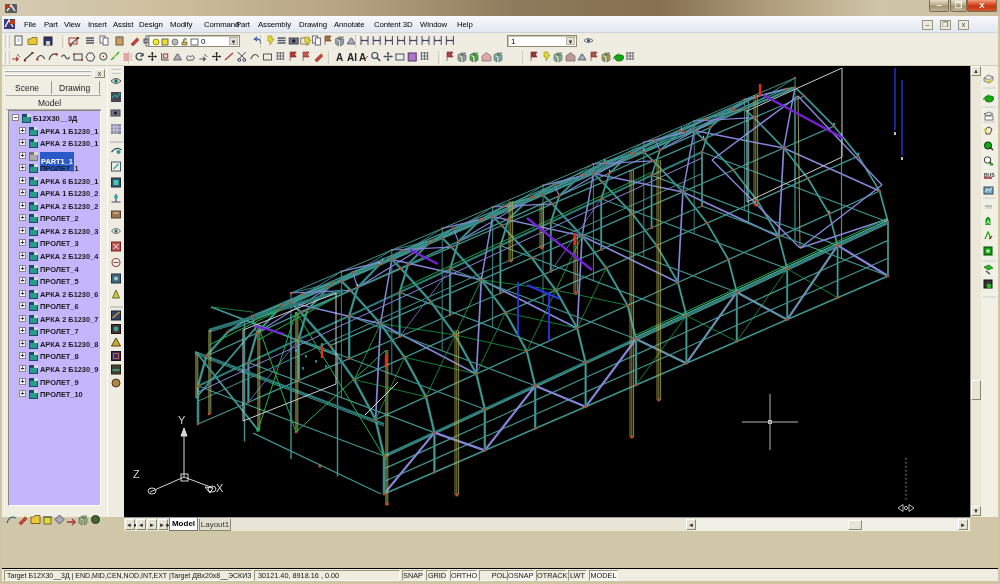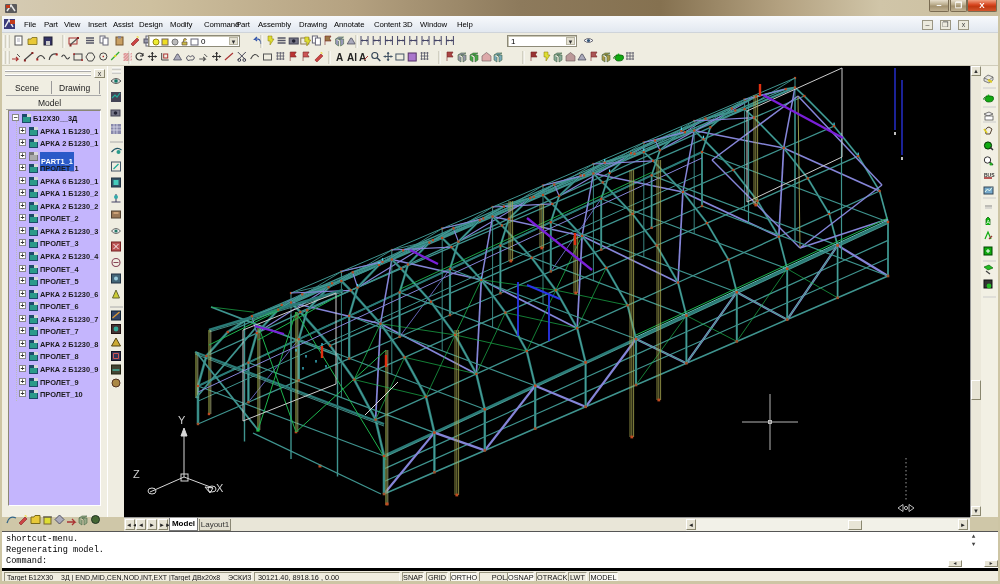--- a/index.html
+++ b/index.html
@@ -35,21 +35,21 @@
 .tbox{position:absolute;width:7px;height:7px;border:1px solid #888;background:#fff;font-size:7px;line-height:5px;text-align:center;color:#333}
 .tico{position:absolute;width:9px;height:9px}
 
 #tabrow{left:124px;top:517px;width:846px;height:14px;background:#e9e6d8;border-top:1px solid #999}
 .navb{position:absolute;top:1px;width:10px;height:11px;background:#e6e3d4;border:1px solid;border-color:#fff #8a876f #8a876f #fff;font-size:6px;line-height:10px;text-align:center;color:#222}
 #mtab{position:absolute;left:45px;top:0;width:29px;height:13px;background:#fff;border:1px solid #777;border-top:none;font-size:8px;font-weight:bold;text-align:center;line-height:12px}
 #ltab{position:absolute;left:75px;top:1px;width:32px;height:12px;background:#e2dfd0;border:1px solid #8a8775;border-top:none;font-size:8px;text-align:center;line-height:11px;color:#333}
 
 #cmd{left:2px;top:531px;width:996px;height:37px;background:#fff;border-top:1px solid #555;font-family:"Liberation Mono",monospace;font-size:8.6px;color:#000}
 
-#status{left:2px;top:568px;width:996px;height:13px;background:#f0ede0;border-top:3px solid #000000}
+#status{left:2px;top:568px;width:996px;height:13px;background:#f0ede0;border-top:1px solid #000000}
 .scell{position:absolute;top:1px;height:11px;border:1px solid;border-color:#98957f #fbfaf4 #fbfaf4 #98957f;font-size:7.3px;line-height:10px;color:#111;text-align:center;white-space:nowrap}
 #bbord{left:0;top:581px;width:1000px;height:3px;background:#cdc5a4}
 .vbord{top:16px;height:568px;width:2px;background:#cdc5a4}
 </style></head>
 <body>
 <div id="win">
  <div class="abs" id="title">
   <svg class="abs" style="left:5px;top:2px" width="13" height="12">
         <rect x="0" y="2" width="12" height="9" rx="1" fill="#5a5a5c"></rect>
         <path d="M2 9 L6 3 L10 9" stroke="#e8e8e8" stroke-width="1.5" fill="none"></path>
@@ -1040,28 +1040,20 @@
   <div class="navb" style="left:12px">◄</div>
   <div class="navb" style="left:23px">►</div>
   <div class="navb" style="left:34px">►►</div>
   <div id="mtab">Model</div>
   <div id="ltab">Layout1</div>
   <div style="position:absolute;left:562px;top:1px;width:284px;height:12px;background:#f2f1e8"></div>
   <div class="navb" style="left:562px;top:1px">◄</div>
   <div class="sbtn" style="left:724px;top:2px;width:14px;height:10px"></div>
   <div class="navb" style="left:834px;top:1px">►</div>
  </div>
- <div class="abs" id="cmd">
-  <div style="position:absolute;left:4px;top:2px">shortcut-menu.</div>
-  <div style="position:absolute;left:4px;top:13px">Regenerating model.</div>
-  <div style="position:absolute;left:4px;top:24px">Command:</div>
-  <div style="position:absolute;right:19px;top:1px;width:11px;height:16px;font-size:6px;color:#444;text-align:center;line-height:8px">▲<br>▼</div>
-  <div class="sbtn" style="left:946px;top:28px;width:14px;height:7px;font-size:5px;line-height:6px">◄</div>
-  <div class="sbtn" style="left:982px;top:28px;width:14px;height:7px;font-size:5px;line-height:6px">►</div>
- </div>
  <div class="abs" id="status">
   <div class="scell" style="left:2px;width:248px;text-align:left;padding-left:2px;font-size:7px">Target Б12Х30__3Д | END,MID,CEN,NOD,INT,EXT |Target ДВх20х8__ЭСКИЗ</div>
   <div class="scell" style="left:252px;width:146px;text-align:left;padding-left:3px">30121.40, 8918.16 , 0.00</div>
   <div class="scell" style="left:400px;width:22px">SNAP</div>
   <div class="scell" style="left:424px;width:22px">GRID</div>
   <div class="scell" style="left:448px;width:27px;background:#faf9f3">ORTHO</div>
   <div class="scell" style="left:477px;width:50px">POLAR</div>
   <div class="scell" style="left:505px;width:27px;background:#faf9f3">OSNAP</div>
   <div class="scell" style="left:534px;width:30px">OTRACK</div>
   <div class="scell" style="left:566px;width:19px">LWT</div>

